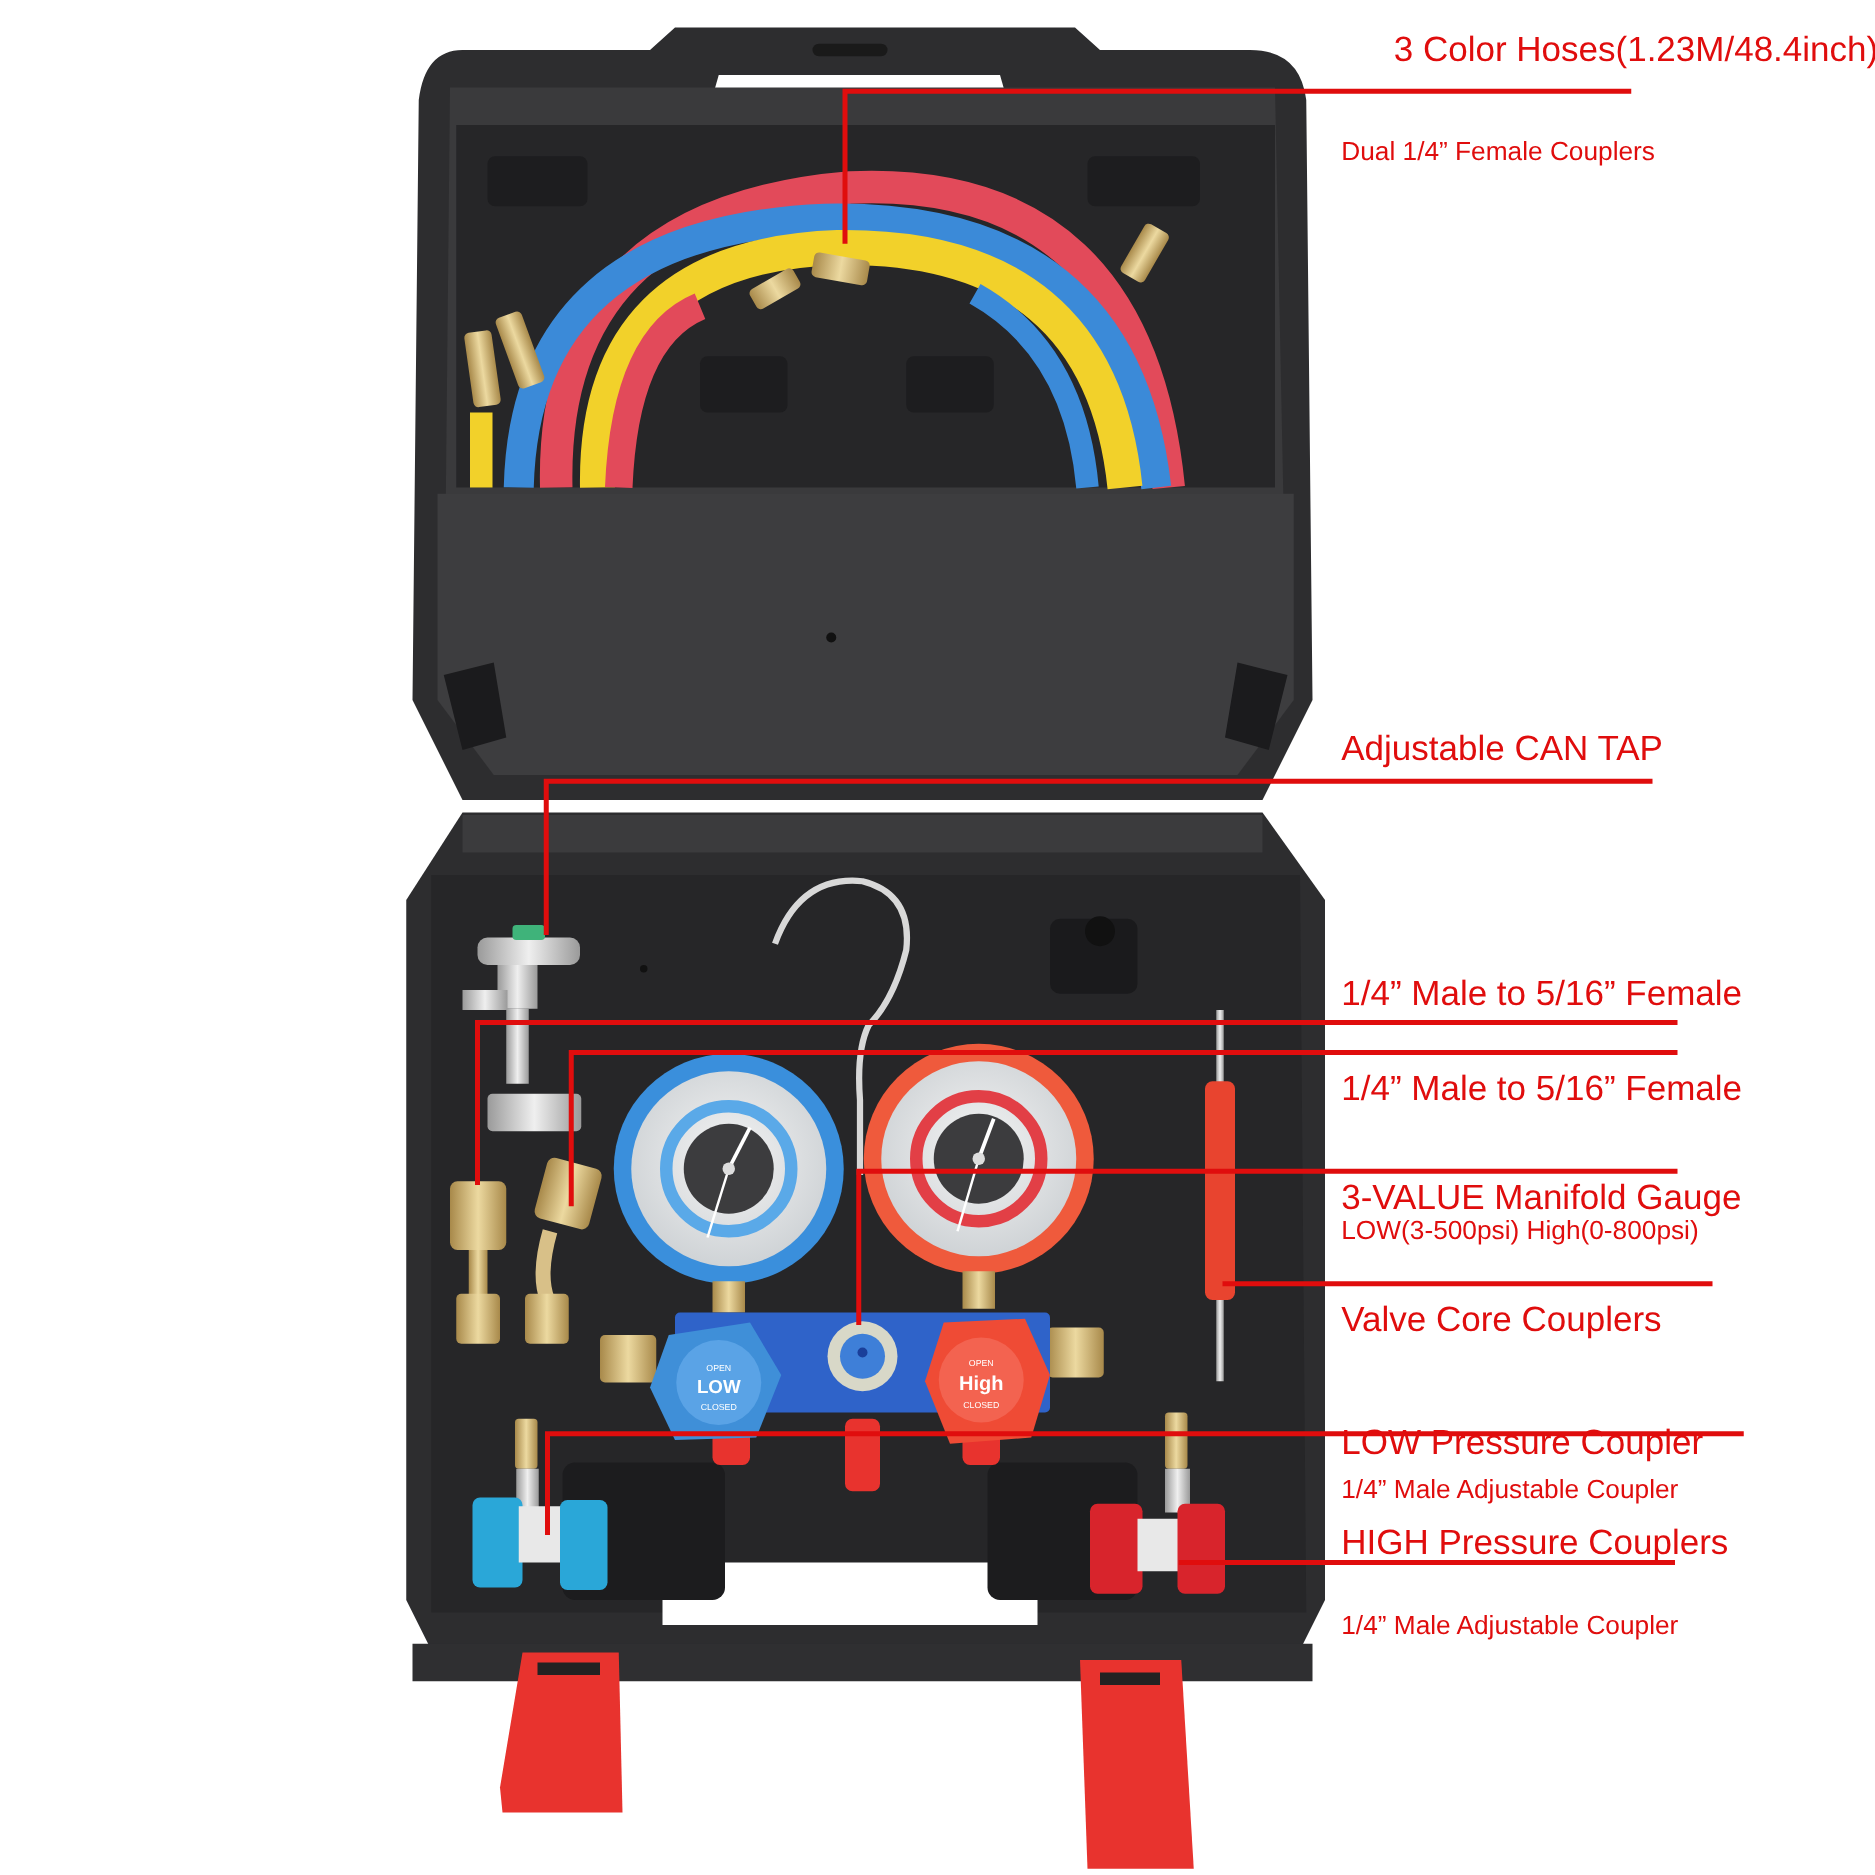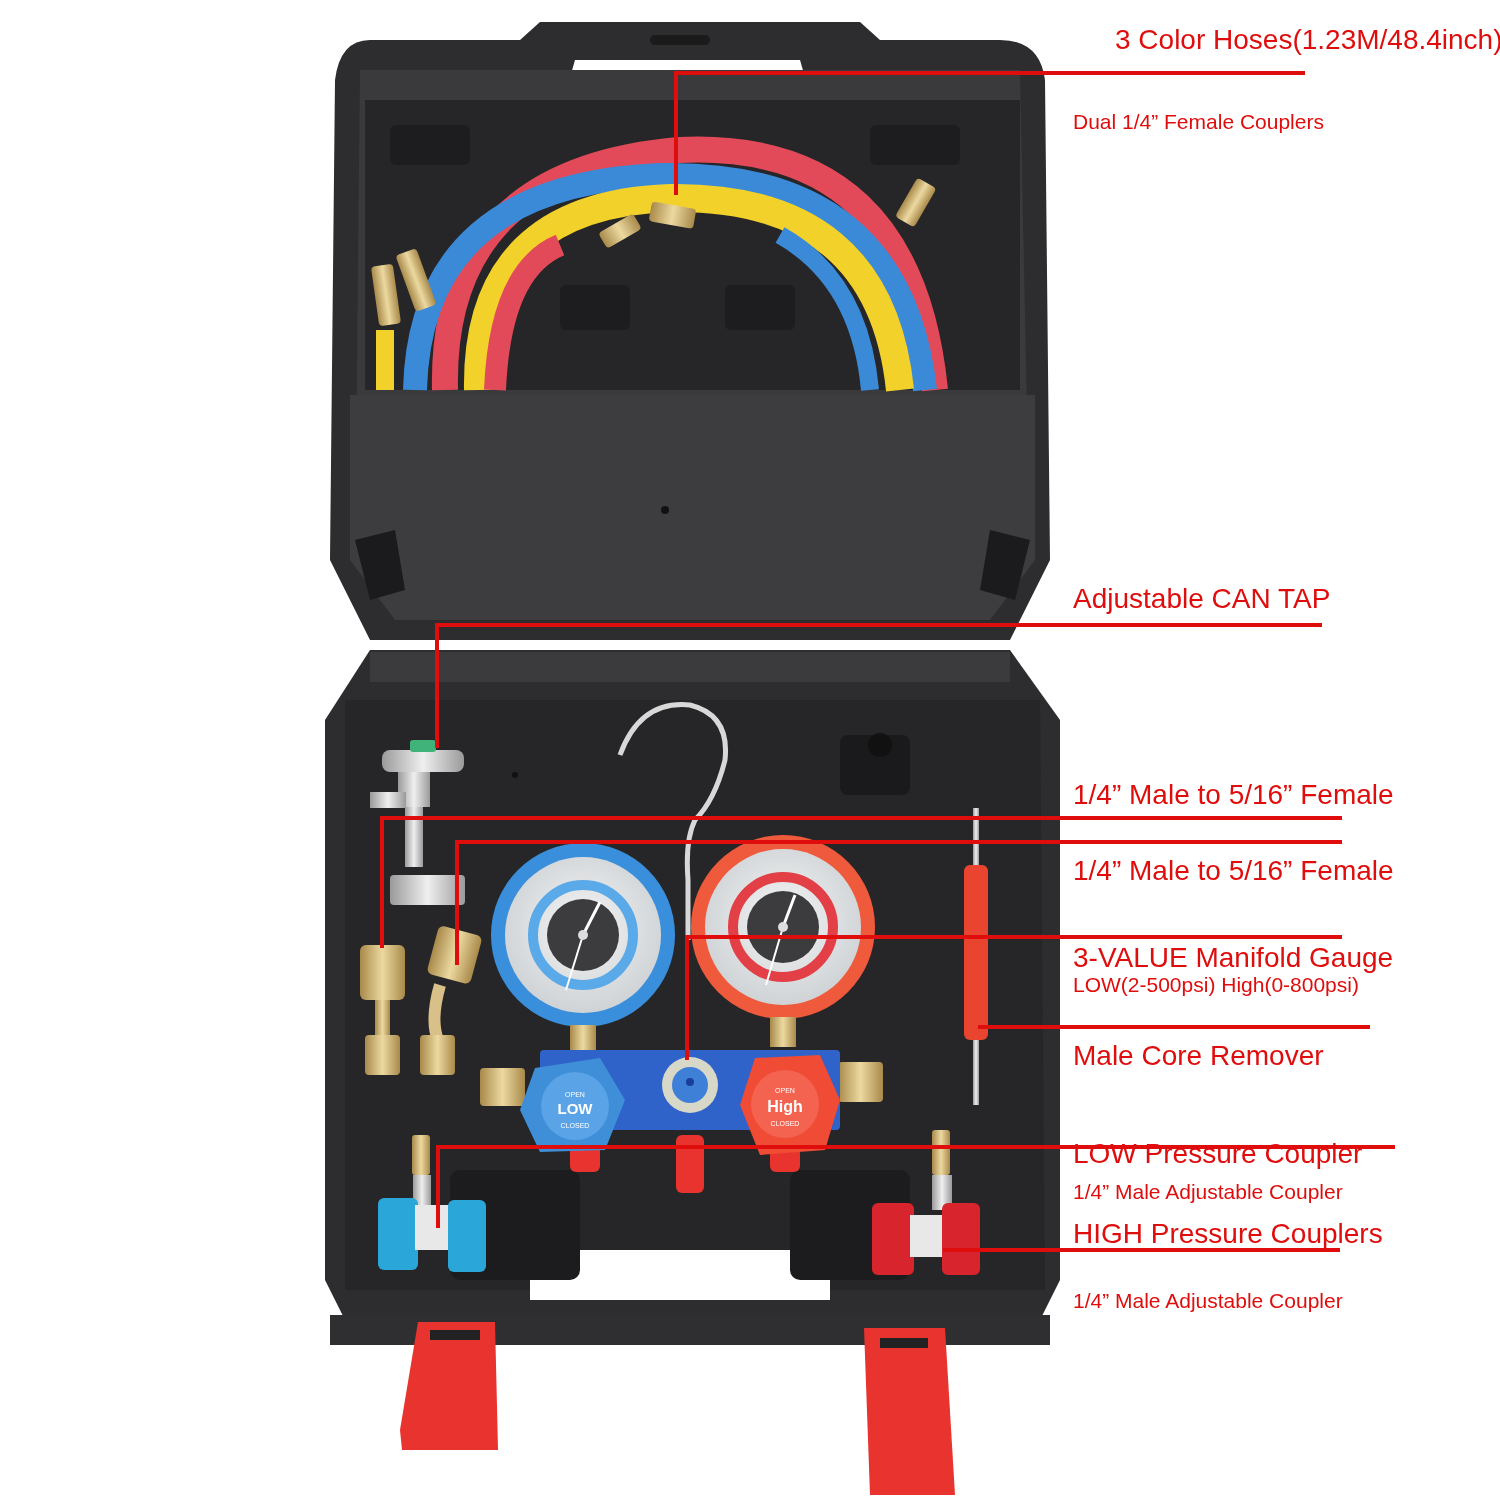--- a/index.html
+++ b/index.html
@@ -194,21 +194,21 @@
 <div class="label t-hoses" style="left:1073px; top:26px;margin-left:42px;">3 Color Hoses(1.23M/48.4inch)</div>
 <div class="label sub" style="left:1073px; top:87px;">Dual 1/4” Female  Couplers</div>
 
 <div class="label main" style="left:1073px; top:585px;">Adjustable CAN TAP</div>
 
 <div class="label main" style="left:1073px; top:781px;">1/4” Male to 5/16” Female</div>
 
 <div class="label main" style="left:1073px; top:857px;">1/4” Male to 5/16” Female</div>
 
 <div class="label main" style="left:1073px; top:904px;margin-top:40px;">3-VALUE Manifold Gauge</div>
-<div class="label sub" style="left:1073px; top:950px;">LOW(2-500psi) High(0-800psi)</div>
-
-<div class="label main" style="left:1073px; top:1042px;">Male Core Remover</div>
+<div class="label sub" style="left:1073px; top:950px;">LOW(3-500psi) High(0-800psi)</div>
+
+<div class="label main" style="left:1073px; top:1042px;">Valve Core Couplers</div>
 
 <div class="label main" style="left:1073px; top:1140px;">LOW Pressure Coupler</div>
 <div class="label sub" style="left:1073px; top:1157px;">1/4” Male Adjustable Coupler</div>
 
 <div class="label main" style="left:1073px; top:1220px;">HIGH Pressure Couplers</div>
 <div class="label sub" style="left:1073px; top:1266px;">1/4” Male Adjustable Coupler</div>
 
 </body></html>

